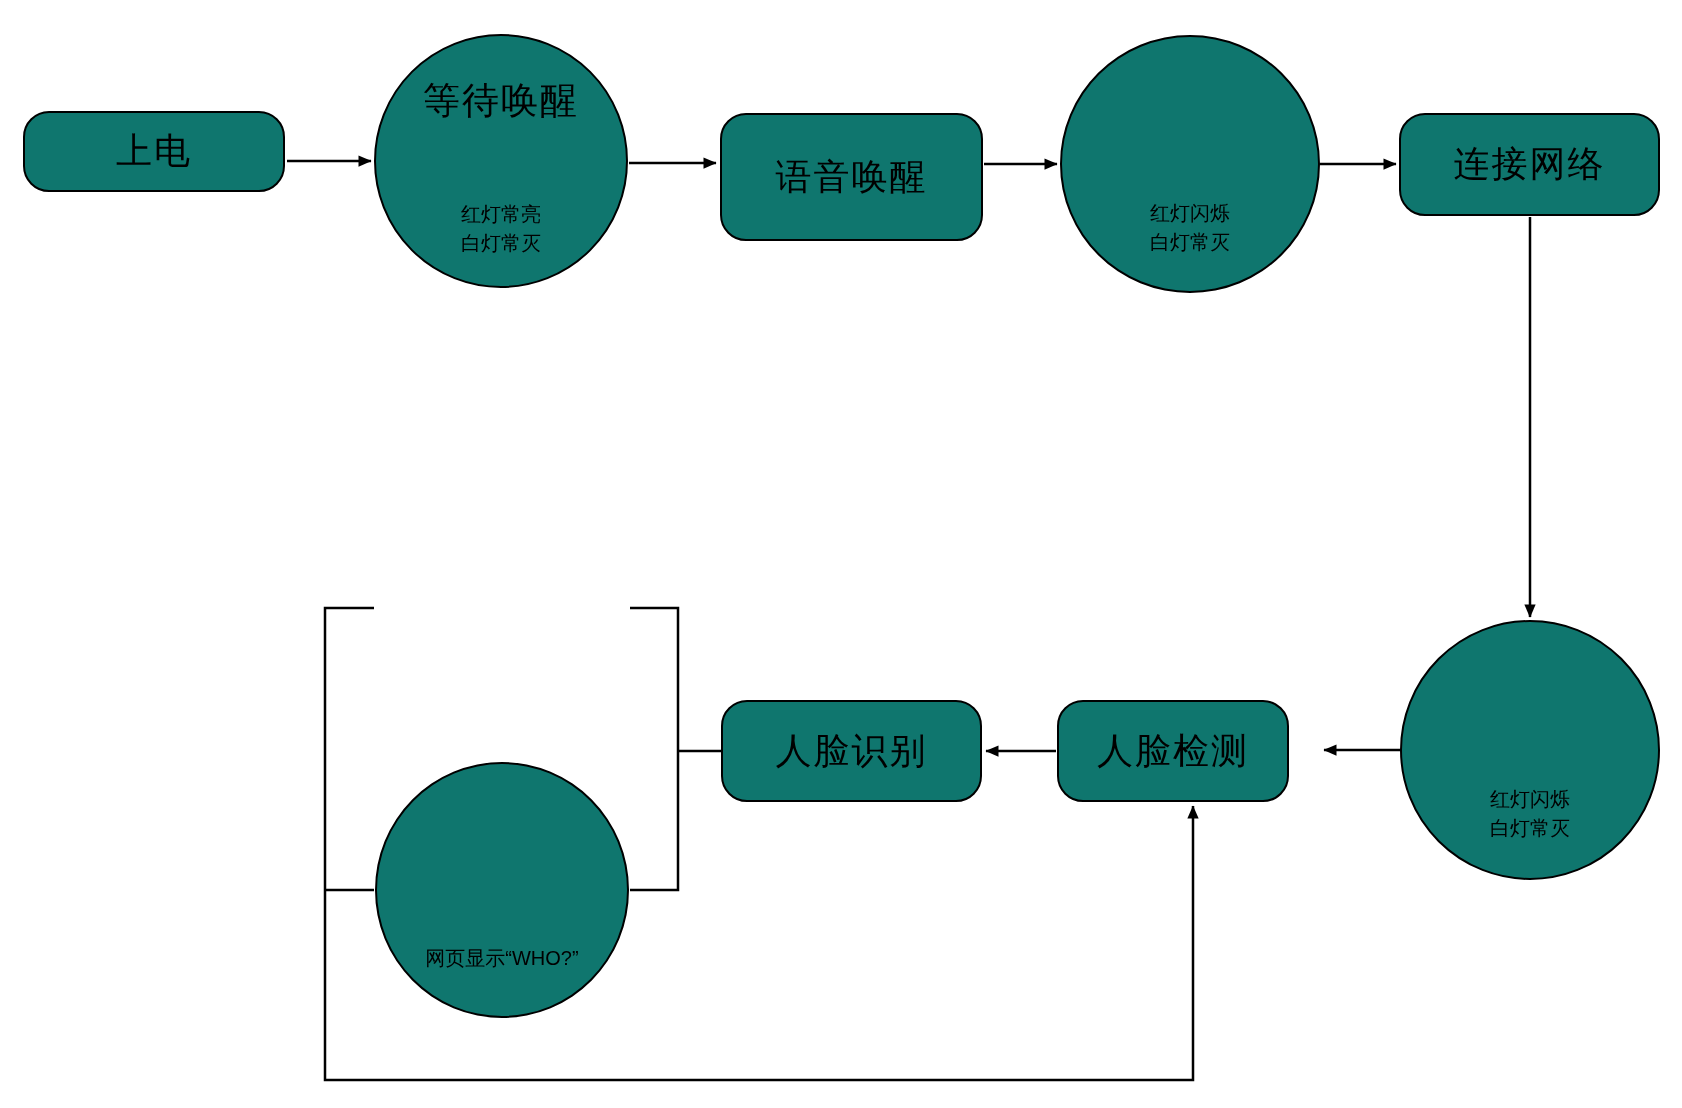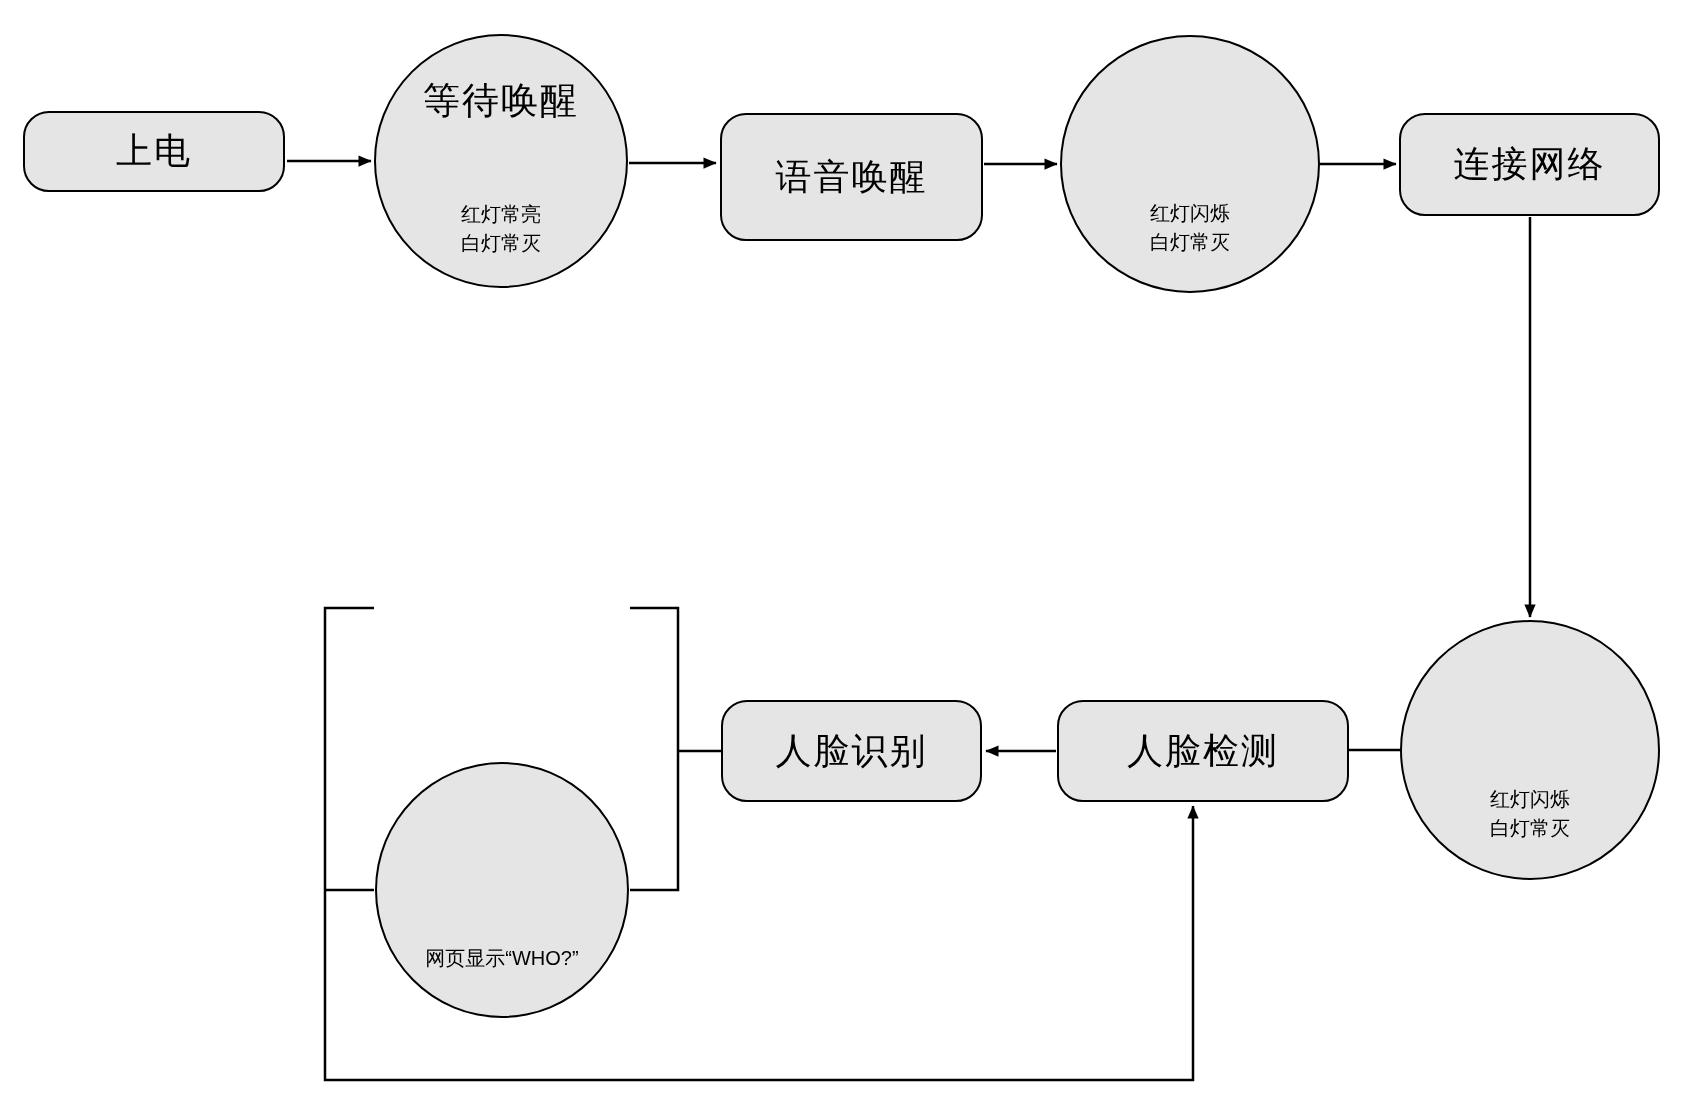--- a/index.html
+++ b/index.html
@@ -1,20 +1,20 @@
 <!DOCTYPE html>
 <html><head>
 <meta charset="utf-8">
 <style>
   html,body{margin:0;padding:0;background:#ffffff;}
   body{font-family:"Liberation Sans","DejaVu Sans",sans-serif;}
   .canvas{position:relative;width:1682px;height:1108px;background:#ffffff;overflow:hidden;}
   .edges{position:absolute;left:0;top:0;width:1682px;height:1108px;}
   .edge{stroke:#000000;stroke-width:2.5;fill:none;}
-  .node{position:absolute;box-sizing:border-box;background:#e5e5e5;border:2.5px solid #000000;color:#000000;}
+  .node{position:absolute;box-sizing:border-box;background:#0f766e;border:2.5px solid #000000;color:#000000;}
   .node.rect{border-radius:26px;display:flex;align-items:center;justify-content:center;}
   .node.circle{border-radius:50%;}
   .rect-label{font-size:36px;letter-spacing:2px;text-align:center;}
   .node-title{position:absolute;left:0;right:0;transform:translateY(-50%);text-align:center;font-size:37px;letter-spacing:2px;}
   .node-sub{position:absolute;left:0;right:0;transform:translateY(-50%);text-align:center;font-size:20px;line-height:29px;}
 </style>
 </head>
 <body>
 
 <div class="canvas">
@@ -67,21 +67,21 @@
     <div class="rect-label">连接网络</div>
   </div>
 
   <div class="node circle" style="left:1400px;top:620px;width:260px;height:260px;">
     <div class="node-sub" style="top:75%;">
       <div>红灯闪烁</div>
       <div>白灯常灭</div>
     </div>
   </div>
 
-  <div class="node rect" style="left:1057px;top:700px;width:292px;height:102px;">
+  <div class="node rect" style="left:1057px;top:700px;width:232px;height:102px;">
     <div class="rect-label">人脸检测</div>
   </div>
 
   <div class="node rect" style="left:721px;top:700px;width:261px;height:102px;">
     <div class="rect-label">人脸识别</div>
   </div>
 
 
   <div class="node circle" style="left:375px;top:762px;width:254px;height:256px;">
     <div class="node-sub" style="top:77%;">

